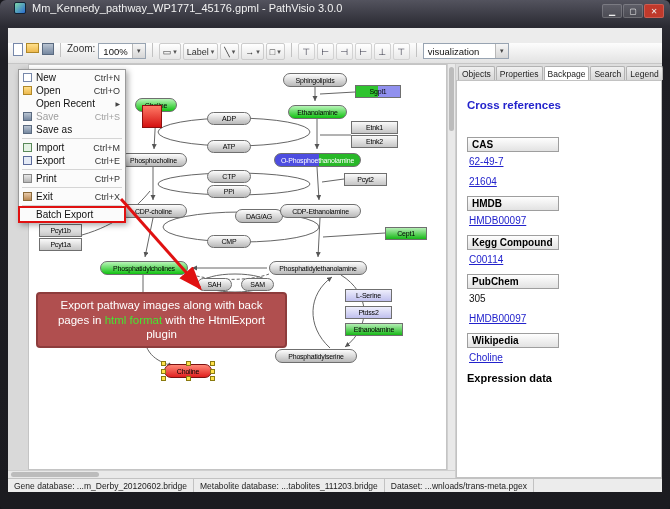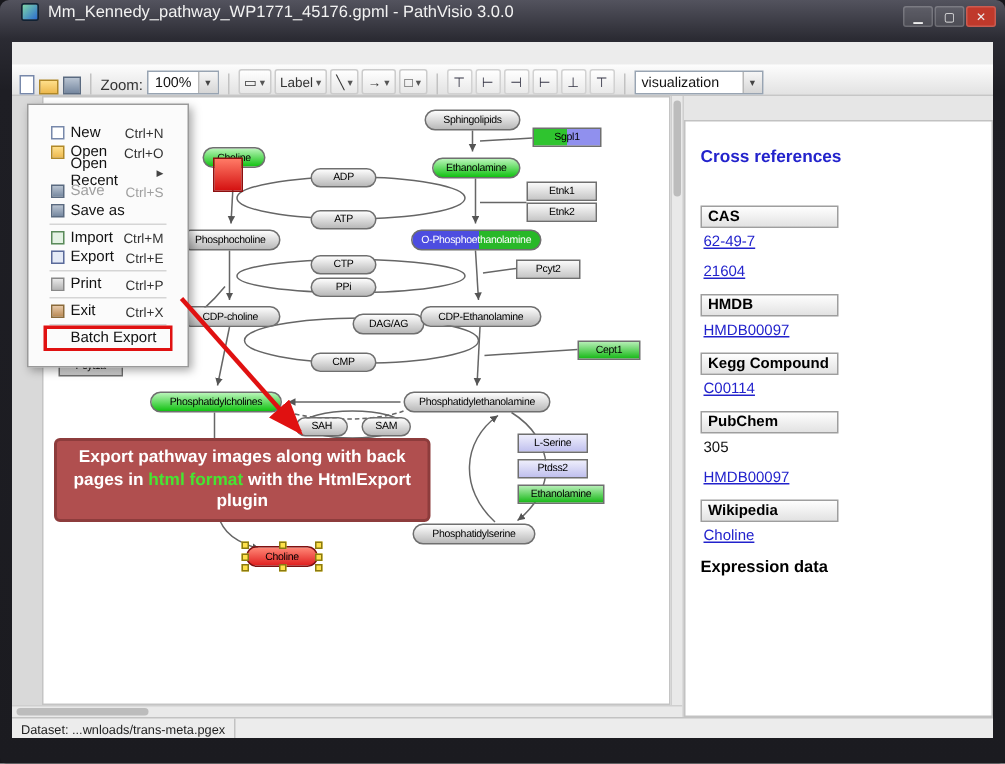--- a/index.html
+++ b/index.html
@@ -17,21 +17,21 @@
           font-size:8px;color:#eee;background:rgba(255,255,255,.10);border:1px solid rgba(255,255,255,.18);border-radius:2px}
   .winbtn.close{background:#c0392b}
   
   .app{position:absolute;left:8px;top:28px;width:654px;height:464px;background:#ececec}
   .menubar{position:absolute;left:0;top:0;width:100%;height:15px;background:#f5f5f5;
            border-bottom:1px solid #d6d6d6;display:flex;align-items:stretch;font-size:10px;color:#111}
   .mb-item{padding:0 7px;display:flex;align-items:center}
   .mb-item.active{background:#dde7f3;border:1px solid #9ab0c8}
   .toolbar{position:absolute;left:0;top:15px;width:100%;height:21px;
            background:linear-gradient(#fdfdfd,#e2e2e2);border-bottom:1px solid #c6c6c6;
-           display:flex;align-items:flex-end;gap:3px;padding:0 5px;font-size:10px;color:#333}
+           display:flex;align-items:flex-start;gap:3px;padding:0 5px;font-size:10px;color:#333}
   .tb-sep{width:1px;height:14px;background:#c2c2c2;margin:0 3px}
   .tb-ico{display:flex;align-items:center;justify-content:center}
   .tb-doc{width:10px;height:13px;background:#fff;border:1px solid #7788aa}
   .tb-folder{width:13px;height:10px;background:linear-gradient(#ffdf8a,#edb94f);border:1px solid #b08828}
   .tb-disk{width:12px;height:12px;background:linear-gradient(#b9c4d2,#7688a0);border:1px solid #5a6a80}
   .combo{display:flex;align-items:center;height:16px;border:1px solid #98a4b2;background:#fff;
          font-size:9.5px;padding:0 0 0 4px;color:#111}
   .combo .caret{width:13px;height:14px;margin-left:4px;background:linear-gradient(#f6f6f6,#d6d6d6);
          border-left:1px solid #b8b8b8;display:flex;align-items:center;justify-content:center;font-size:7px;color:#444}
   .tb-drop{display:flex;align-items:center;height:17px;padding:0 3px;gap:2px;border:1px solid #cccccc;
@@ -56,21 +56,21 @@
         background:linear-gradient(90deg,#4d4de0 0,#4d4de0 52%,#28b828 52%,#28b828 100%)}
   .k-gene{background:linear-gradient(#fafafa,#c6c6c6)}
   .k-geneg{background:linear-gradient(#b4eeb4,#17b917)}
   .k-genegb{background:linear-gradient(90deg,#2fc42f 0 50%,#9090ee 50% 100%)}
   .k-genep,.k-metp{background:linear-gradient(#eeeefc,#c0c0ee)}
   .k-redbox{background:linear-gradient(#ff7a66,#d41111);border-color:#8d0f0f}
   .k-sel{border-radius:7px;background:linear-gradient(#ff8877,#e01f1f);border-color:#7d1111}
   .handle{position:absolute;width:5px;height:5px;background:#ffe14a;border:1px solid #8a7a10;z-index:3}
   .callout{position:absolute;left:7px;top:227px;width:251px;height:56px;z-index:6;
            background:#b04f4f;border:2px solid #8d3c3c;border-radius:4px;color:#fff;
-           font-weight:bold;font-size:11.5px;line-height:1.3;text-align:center;
+           font-weight:normal;font-size:11.5px;line-height:1.3;text-align:center;
            display:flex;align-items:center;justify-content:center;padding:3px 8px}
   .callout .hl-green{color:#46e432}
   
   .side{position:absolute;left:447px;top:36px;width:207px;height:414px;background:#e6e6e6;border-left:1px solid #cfcfcf}
   .tabs{display:flex;height:16px;padding:2px 0 0 2px;gap:1px;font-size:8.5px;background:#dedede}
   .tab{padding:1px 3px;display:flex;align-items:center;color:#222;border:1px solid #b2b2b2;border-bottom:none;
        border-radius:2px 2px 0 0;background:linear-gradient(#f0f0f0,#d7d7d7)}
   .tab.active{background:#fff}
   .bp{position:absolute;left:0;top:16px;right:0;bottom:0;background:#fff;border:1px solid #c2c2c2;
       padding:12px 10px;overflow:hidden}
@@ -80,21 +80,21 @@
            font-weight:bold;font-size:10px;padding:1px 4px;margin-bottom:4px;color:#000}
   .bp-val{font-size:10px;color:#111;padding-left:2px}
   .bp-val.link{color:#2222cc;text-decoration:underline}
   .bp-footer{font-weight:bold;font-size:11px;margin-top:8px;color:#000}
   
   .status{position:absolute;left:0;top:450px;width:100%;height:14px;background:#ececec;
           border-top:1px solid #c2c2c2;display:flex;align-items:stretch;font-size:8.5px;color:#222}
   .sb-cell{padding:0 6px;border-right:1px solid #c2c2c2;display:flex;align-items:center;white-space:nowrap}
   
   .menu{position:absolute;left:10px;top:41px;width:108px;background:#fbfbfb;border:1px solid #9a9a9a;
-        box-shadow:2px 2px 6px rgba(0,0,0,.35);z-index:30;padding:12px;font-size:10px;color:#111}
+        box-shadow:2px 2px 6px rgba(0,0,0,.35);z-index:30;padding:1px;font-size:10px;color:#111}
   .fm-item{display:flex;align-items:center;height:13px;padding:0 4px 0 3px;gap:4px}
   .fm-icon{width:9px;height:9px;flex:0 0 9px}
   .fm-label{flex:1}
   .fm-sc{color:#333;font-size:9px}
   .fm-arrow{font-size:6px;color:#444}
   .fm-item.disabled .fm-label,.fm-item.disabled .fm-sc{color:#9f9f9f}
   .fm-item.hl{box-shadow:0 0 0 2px #e01111}
   .fm-sep{height:1px;background:#d5d5d5;margin:2px 2px}
   .i-new-document-icon{background:#fff;border:1px solid #7788aa}
   .i-open-folder-icon{background:linear-gradient(#ffdf8a,#edb94f);border:1px solid #b08828}
@@ -257,20 +257,27 @@
         </div>
       <div class="vscroll">
           <div class="vthumb"></div>
         </div>
       <div class="hscroll">
           <div class="hthumb"></div>
         </div>
     </div>
 
     <div class="side">
+      <div class="tabs">
+          <div class="tab">Objects</div>
+          <div class="tab">Properties</div>
+          <div class="tab active">Backpage</div>
+          <div class="tab">Search</div>
+          <div class="tab">Legend</div>
+        </div>
       <div class="bp">
         <div class="bp-title">Cross references</div>
         <div>
             <div class="bp-sec">
               <div class="bp-head">CAS</div>
               <div class="bp-val link">62-49-7</div>
             </div>
             <div class="bp-sec">
               <div class="bp-val link">21604</div>
             </div>
@@ -292,20 +299,22 @@
             <div class="bp-sec">
               <div class="bp-head">Wikipedia</div>
               <div class="bp-val link">Choline</div>
             </div>
           </div>
         <div class="bp-footer">Expression data</div>
       </div>
     </div>
 
     <div class="status">
+        <div class="sb-cell">Gene database: ...m_Derby_20120602.bridge</div>
+        <div class="sb-cell">Metabolite database: ...tabolites_111203.bridge</div>
         <div class="sb-cell">Dataset: ...wnloads/trans-meta.pgex</div>
       </div>
 
     <div class="menu">
         <div class="fm-item">
           <span class="fm-icon i-new-document-icon"></span>
           <span class="fm-label">New</span>
           <span class="fm-sc">Ctrl+N</span>
         </div>
         <div class="fm-item">

